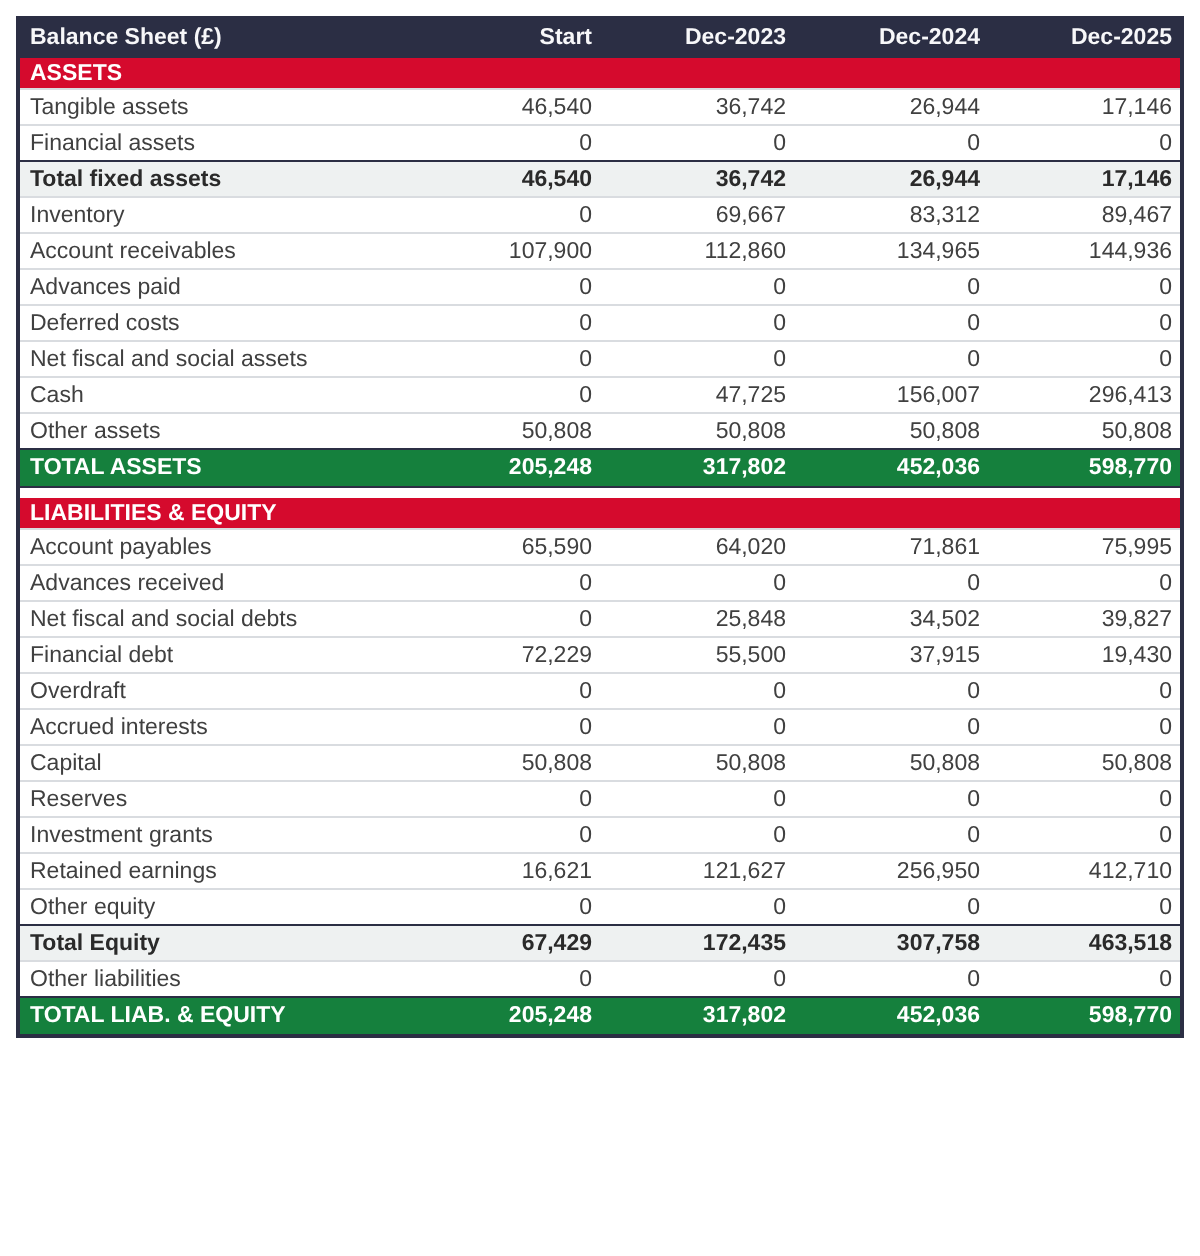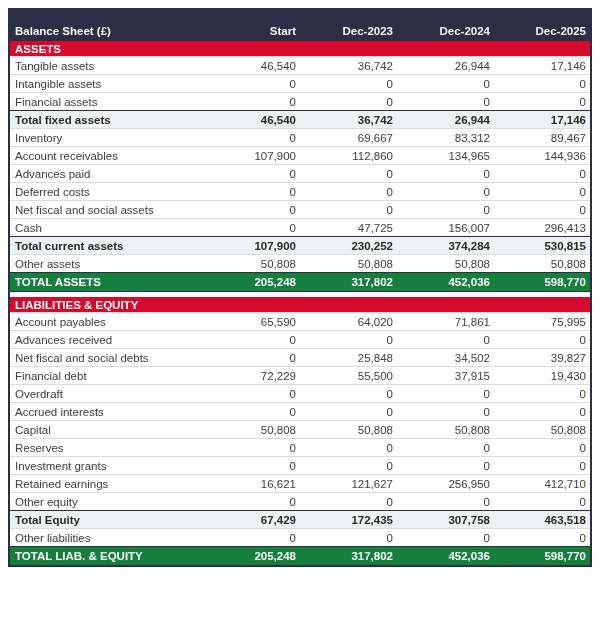--- a/index.html
+++ b/index.html
@@ -24,21 +24,21 @@
     color: #404040;
   }
   col.c-label { width: auto; }
   col.c-num { width: 97px; }
 
   thead th {
     background: #2b2e44;
     color: #f7f7f9;
     font-weight: bold;
     height: 21px;
-    padding: 12px 4px 0 5px;
+    padding: 0 4px 0 5px;
     text-align: right;
     white-space: nowrap;
   }
   thead th.title-cell { text-align: left; }
 
   td {
     padding: 0 4px 0 5px;
     height: 17px;
     white-space: nowrap;
     overflow: hidden;
@@ -105,27 +105,20 @@
           <td class="label-cell" colspan="5">ASSETS</td>
         </tr>
         <tr class="row-data">
           <td class="label-cell">Tangible assets</td>
           <td class="value-cell">46,540</td>
           <td class="value-cell">36,742</td>
           <td class="value-cell">26,944</td>
           <td class="value-cell">17,146</td>
         </tr>
         <tr class="row-data">
-          <td class="label-cell">Intangible assets</td>
-          <td class="value-cell">0</td>
-          <td class="value-cell">0</td>
-          <td class="value-cell">0</td>
-          <td class="value-cell">0</td>
-        </tr>
-        <tr class="row-data">
           <td class="label-cell">Financial assets</td>
           <td class="value-cell">0</td>
           <td class="value-cell">0</td>
           <td class="value-cell">0</td>
           <td class="value-cell">0</td>
         </tr>
         <tr class="row-total">
           <td class="label-cell">Total fixed assets</td>
           <td class="value-cell">46,540</td>
           <td class="value-cell">36,742</td>
@@ -167,27 +160,20 @@
           <td class="value-cell">0</td>
           <td class="value-cell">0</td>
         </tr>
         <tr class="row-data">
           <td class="label-cell">Cash</td>
           <td class="value-cell">0</td>
           <td class="value-cell">47,725</td>
           <td class="value-cell">156,007</td>
           <td class="value-cell">296,413</td>
         </tr>
-        <tr class="row-total">
-          <td class="label-cell">Total current assets</td>
-          <td class="value-cell">107,900</td>
-          <td class="value-cell">230,252</td>
-          <td class="value-cell">374,284</td>
-          <td class="value-cell">530,815</td>
-        </tr>
         <tr class="row-data">
           <td class="label-cell">Other assets</td>
           <td class="value-cell">50,808</td>
           <td class="value-cell">50,808</td>
           <td class="value-cell">50,808</td>
           <td class="value-cell">50,808</td>
         </tr>
         <tr class="row-grand">
           <td class="label-cell">TOTAL ASSETS</td>
           <td class="value-cell">205,248</td>

